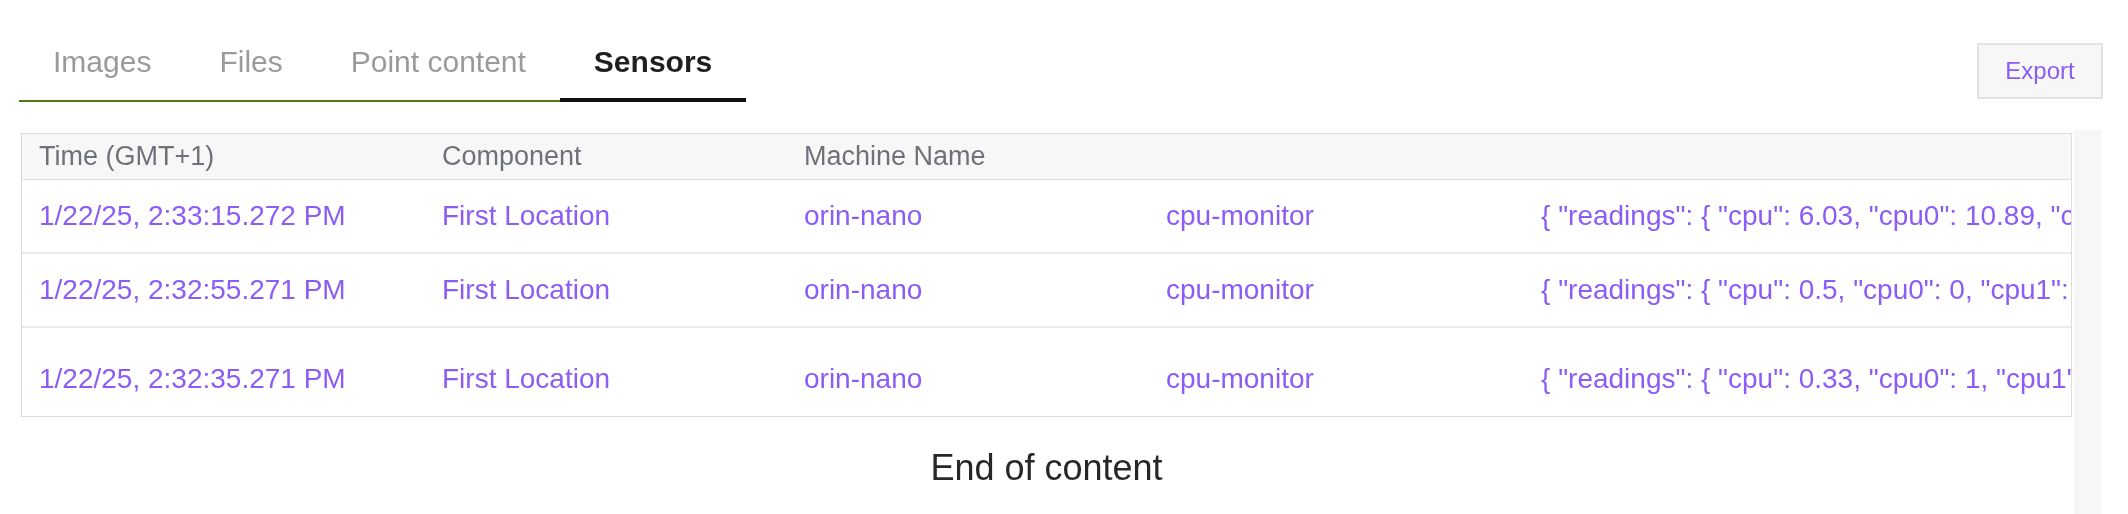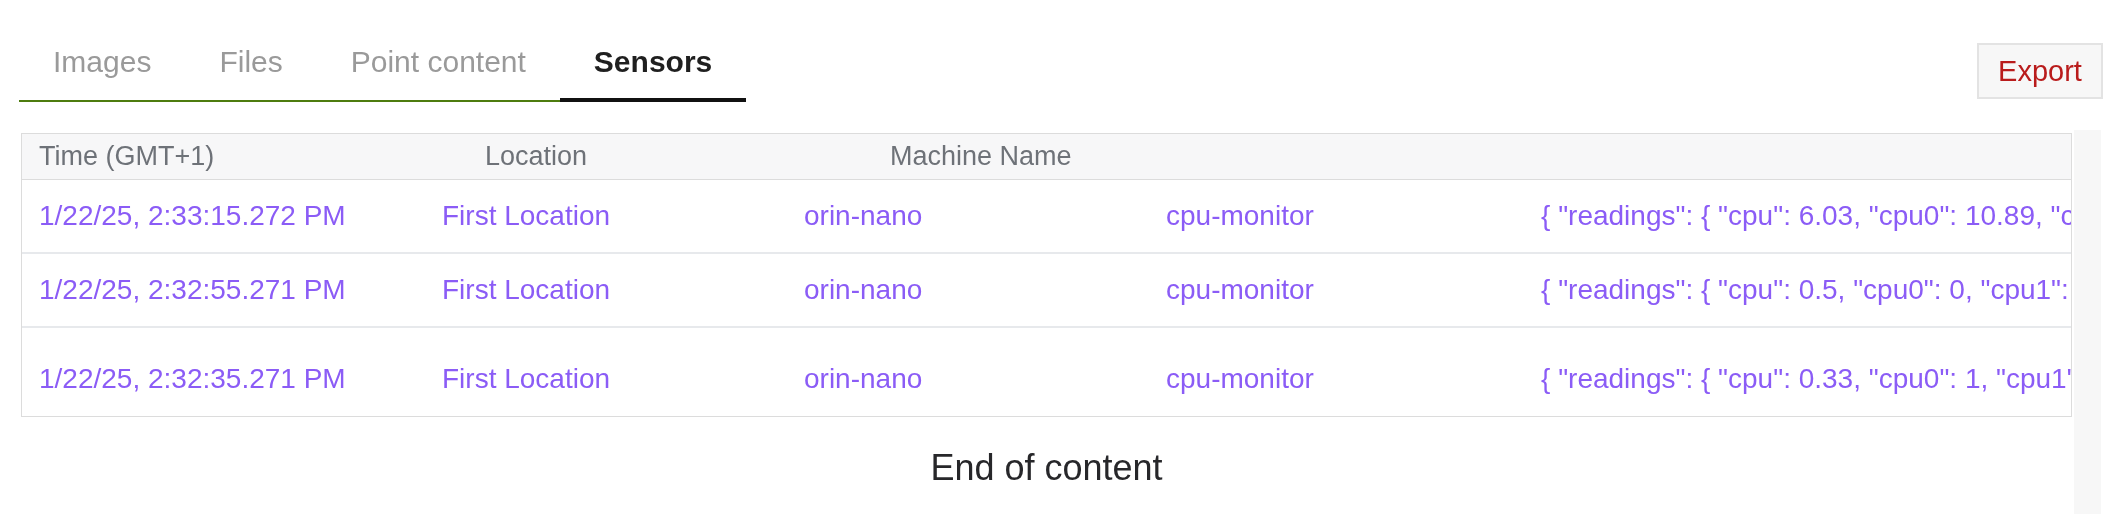--- a/index.html
+++ b/index.html
@@ -41,42 +41,41 @@
   }
 
   
   .export-btn {
     position: absolute;
     right: 25px; top: 43px;
     width: 126px; height: 56px;
     background: #f7f7f7;
     border: 2px solid #e3e3e3;
     display: flex; align-items: center; justify-content: center;
-    font-size: 29px;
-    color: #b91c1c;
+    font-size: 24px;
+    color: #8b5cf6;
     cursor: pointer;
   }
 
   
   .data-table {
     position: absolute;
     left: 21px; top: 133px;
     width: 2051px;
     border: 1px solid #dcdcdc;
     background: #ffffff;
   }
   .t-row {
     display: grid;
     grid-template-columns: 403px 362px 362px 375px 1fr;
   }
   .t-head {
     height: 46px;
     background: #f7f7f8;
     border-bottom: 1px solid #dcdcdc;
-    gap: 43px;
   }
   .t-head .t-cell {
     font-size: 27px;
     color: #6e7278;
   }
   .t-body-row {
     height: 74px;
     border-bottom: 2px solid #e7e9ec;
     cursor: pointer;
   }
@@ -117,21 +116,21 @@
   <div class="tab">Point content</div>
   <div class="tab active">Sensors</div>
 </nav>
 
 <button class="export-btn">Export</button>
 
 <div class="data-table">
 
   <div class="t-row t-head">
     <div class="t-cell">Time (GMT+1)</div>
-    <div class="t-cell">Location</div>
+    <div class="t-cell">Component</div>
     <div class="t-cell">Machine Name</div>
   </div>
 
   <div class="t-row t-body-row">
     <div class="t-cell">1/22/25, 2:33:15.272 PM</div>
     <div class="t-cell">First Location</div>
     <div class="t-cell">orin-nano</div>
     <div class="t-cell">cpu-monitor</div>
     <div class="t-cell">{ "readings": { "cpu": 6.03, "cpu0": 10.89, "c...</div>
   </div>

